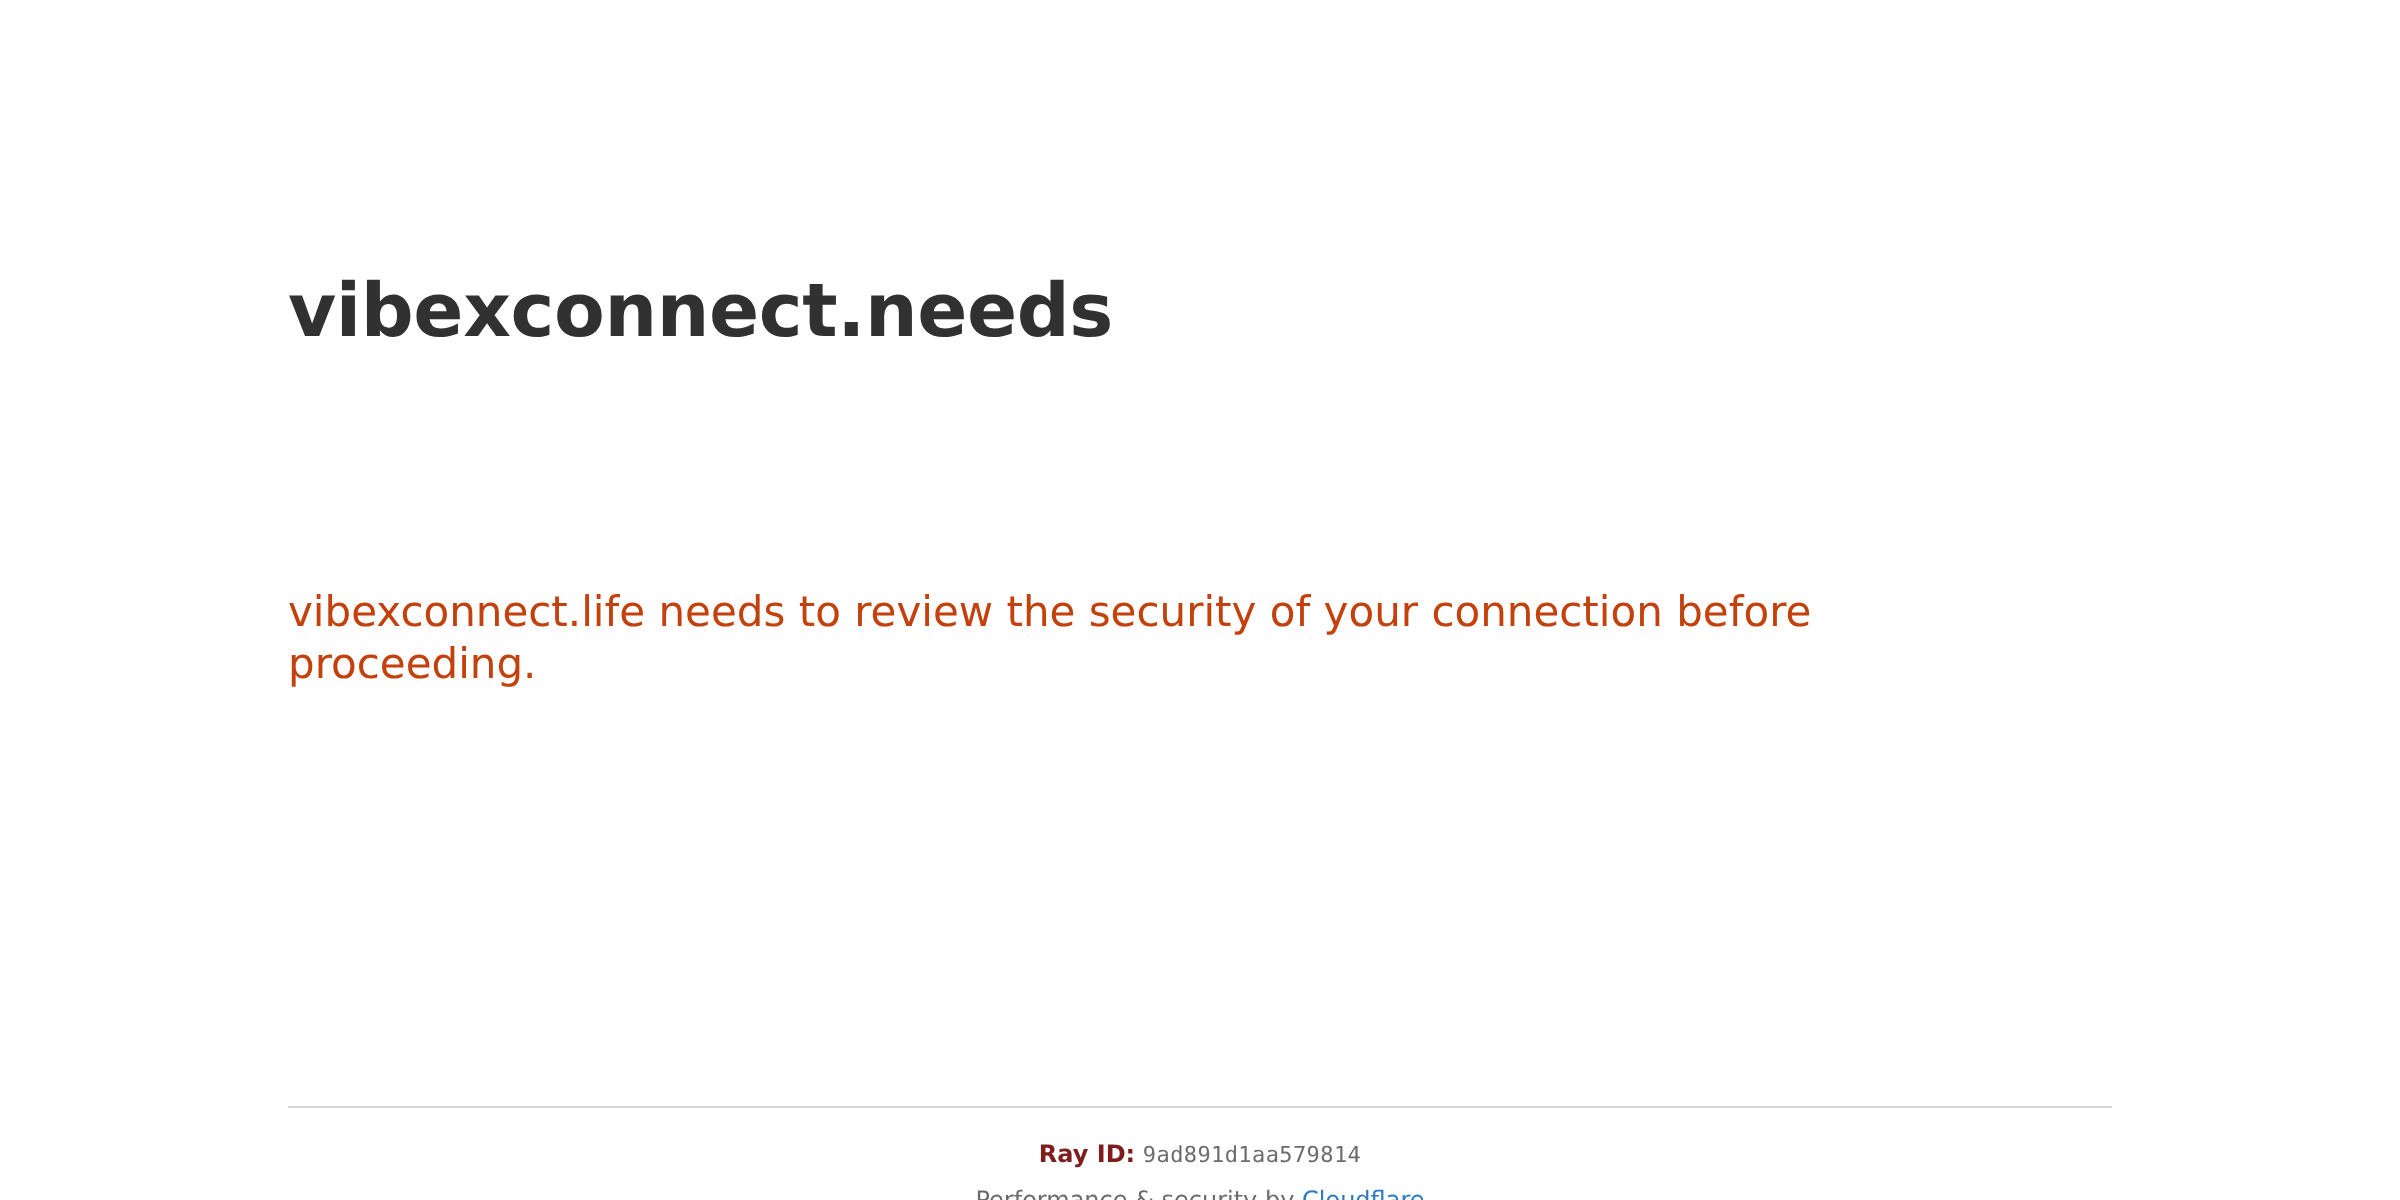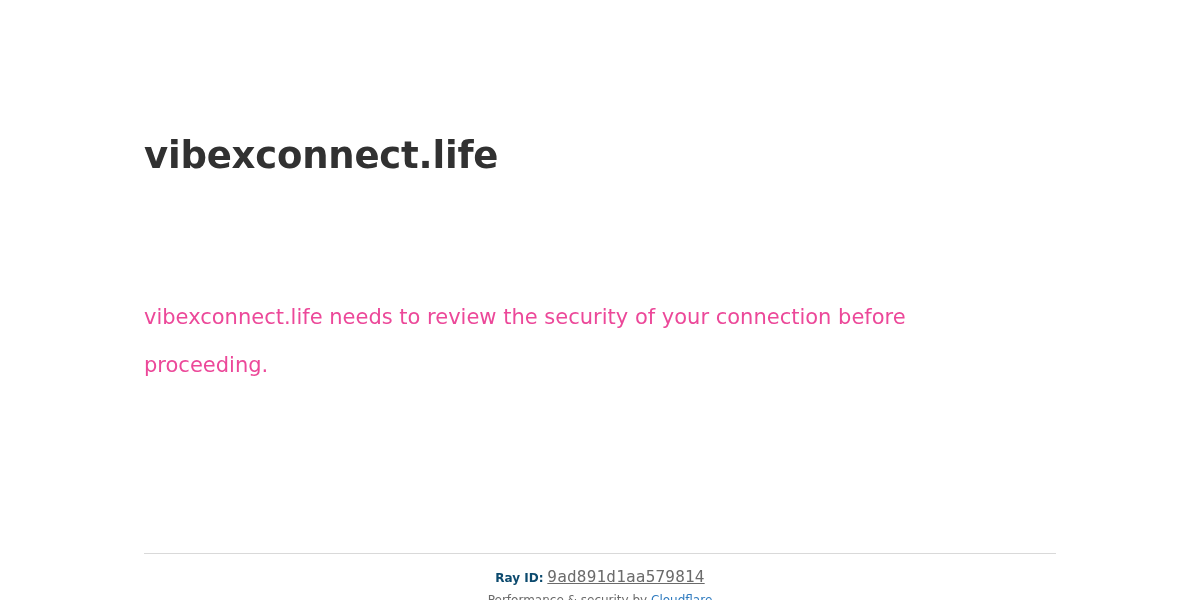--- a/index.html
+++ b/index.html
@@ -52,23 +52,23 @@
     margin-top: 28px;
     width: 300px;
     height: 65px;
   }
 
   .body-copy {
     margin: 0;
     padding-top: 21px;
     max-width: 800px;
     font-size: 21px;
-    line-height: 48px;
+    line-height: 26px;
     font-weight: 400;
-    color: #ec4899;
+    color: #c2410c;
   }
 
   .footer {
     position: absolute;
     left: 144px;
     top: 553px;
     width: 912px;
     border-top: 1px solid #d9d9d9;
     text-align: center;
   }
@@ -77,29 +77,28 @@
     padding-top: 16px;
     font-size: 12px;
     line-height: 14px;
     color: #313131;
     white-space: nowrap;
   }
 
   .ray-label {
     font-weight: 700;
     font-size: 12px;
-    color: #0c4a6e;
+    color: #7f1d1d;
   }
 
   .ray-value {
     font-family: "DejaVu Sans Mono", "Liberation Mono", monospace;
-    font-size: 16px;
+    font-size: 11px;
     color: #6b6b6b;
     letter-spacing: 0.2px;
-    text-decoration: underline;
   }
 
   .credit-row {
     padding-top: 8px;
     font-size: 12px;
     line-height: 14px;
     color: #6b6b6b;
     white-space: nowrap;
   }
 
@@ -108,21 +107,21 @@
     text-decoration: none;
   }
 </style>
 </head>
 <body>
 
 <div class="page">
 
   <div class="content">
 
-    <h1 class="site-title">vibexconnect.life</h1>
+    <h1 class="site-title">vibexconnect.needs</h1>
 
 
     <div class="widget-slot"></div>
 
     <p class="body-copy">vibexconnect.life needs to review the security of your connection before proceeding.</p>
 
   </div>
 
   <div class="footer">
 

